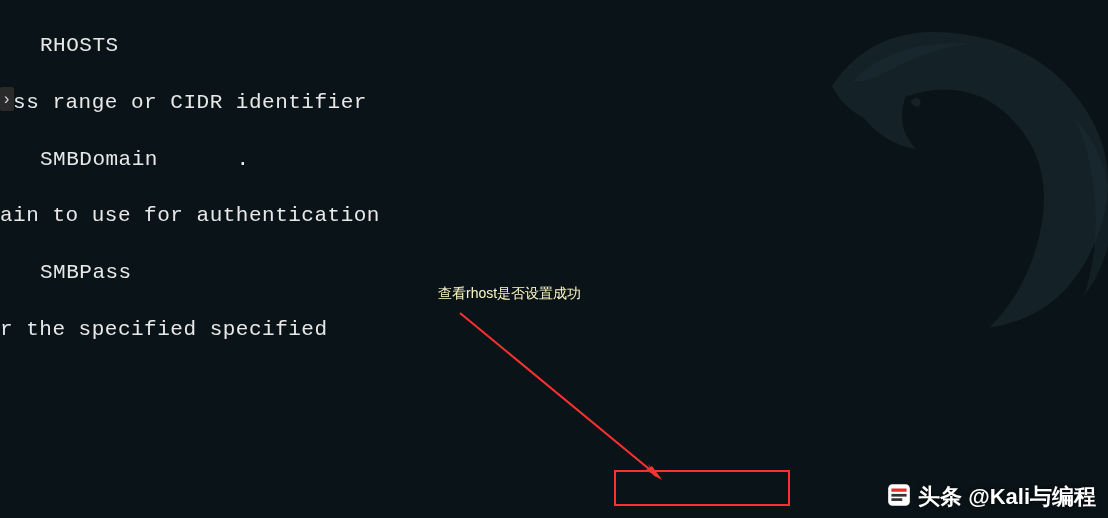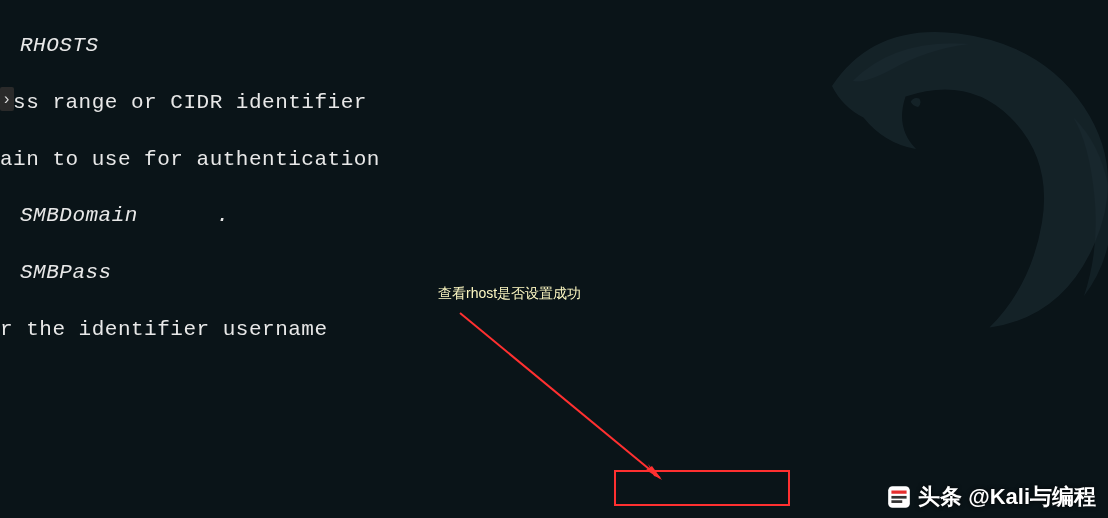--- a/index.html
+++ b/index.html
@@ -15,21 +15,21 @@
       letter-spacing: 0.5px;
     }
     .terminal {
       padding: 4px 0 0 0;
       line-height: 1.35;
       white-space: pre;
       position: relative;
       z-index: 2;
     }
     .line { display: block; }
-    .indent-1 { padding-left: 20px; font-style: italic; }
+    .indent-1 { padding-left: 40px; }
     .annotation {
       position: absolute;
       left: 438px;
       top: 285px;
       color: #fef9c3;
       font-size: 14px;
       font-family: sans-serif;
       z-index: 5;
       letter-spacing: 0;
     }
@@ -67,21 +67,20 @@
       right: 12px;
       bottom: 6px;
       color: #ffffff;
       font-family: "Microsoft YaHei", sans-serif;
       font-size: 22px;
       font-weight: bold;
       z-index: 10;
       letter-spacing: 0;
       text-shadow: 0 0 4px rgba(0,0,0,0.9);
       display: flex;
-      align-items: center;
     }
     .watermark-icon {
       display: inline-flex;
       align-items: center;
       justify-content: center;
       width: 26px;
       height: 26px;
       border-radius: 4px;
       margin-right: 6px;
     }
@@ -112,24 +111,24 @@
   <svg viewBox="0 0 400 400">
     <path d="M 80 120 Q 120 60 200 70 Q 280 80 320 140 Q 360 200 330 270 Q 300 340 230 350 Q 270 310 280 250 Q 290 190 250 150 Q 210 110 150 130 Q 140 160 160 180 Q 130 175 110 150 Q 90 140 80 120 Z M 200 90 Q 240 85 270 110 Q 250 95 220 95 Q 200 95 200 90 Z M 155 135 Q 158 130 163 132 Q 166 136 162 140 Q 157 139 155 135 Z" fill="#5a8090" opacity="0.6"></path>
     <path d="M 310 150 Q 340 180 345 230 Q 350 280 320 320 Q 335 275 330 225 Q 325 175 310 150 Z" fill="#5a8090" opacity="0.5"></path>
     <path d="M 100 115 Q 140 75 210 80 Q 170 85 135 105 Q 110 118 100 115 Z" fill="#5a8090" opacity="0.55"></path>
   </svg>
 </div>
 
 <div class="terminal">
 <span class="line indent-1">RHOSTS</span>
 <span class="line">ess range or CIDR identifier</span>
+<span class="line indent-1">SMBDomain      .</span>
 <span class="line">ain to use for authentication</span>
-<span class="line indent-1">SMBDomain      .</span>
 <span class="line indent-1">SMBPass</span>
-<span class="line">r the identifier username</span>
+<span class="line">r the specified specified</span>
 
 
 
 
 
 
 
 </div>
 
 <div class="annotation">查看rhost是否设置成功</div>

